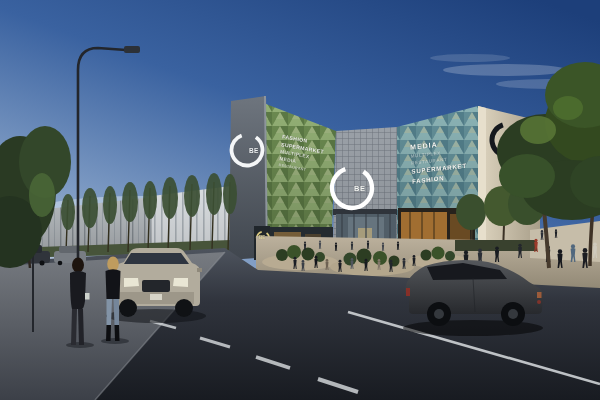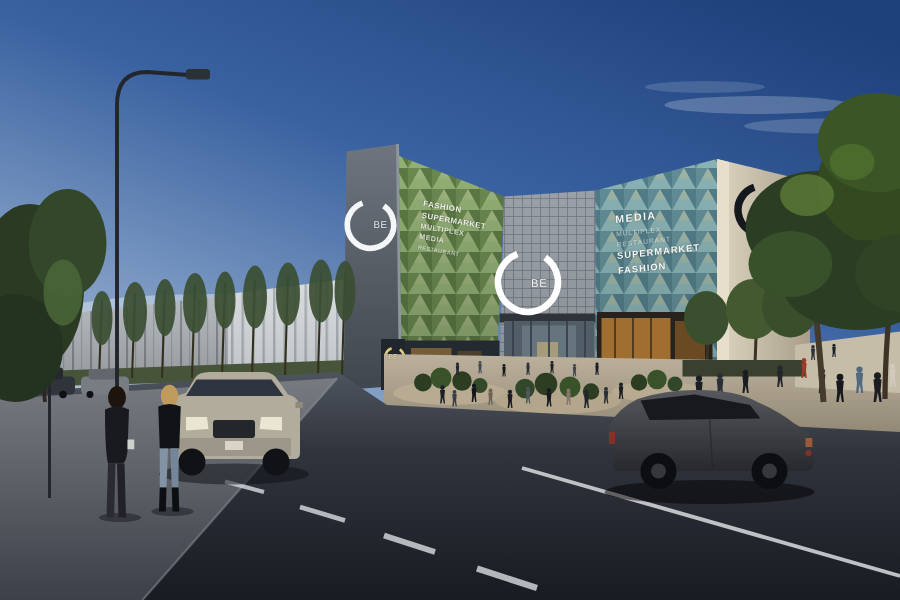--- a/index.html
+++ b/index.html
@@ -1,19 +1,19 @@
 <!DOCTYPE html>
 <html><head>
 <meta charset="utf-8">
 <style>
   html,body{margin:0;padding:0;background:#000;}
   #canvas{position:relative;width:600px;height:400px;overflow:hidden;
           font-family:"Liberation Sans",sans-serif;background:#1d3f7a;}
   #canvas svg{position:absolute;left:0;top:0;}
-  .txt{position:absolute;color:#f5f7f4;font-weight:400;white-space:nowrap;
+  .txt{position:absolute;color:#f5f7f4;font-weight:700;white-space:nowrap;
        text-shadow:0 0 1px rgba(0,0,0,.45);}
   .facade-block div{white-space:nowrap;}
 </style>
 </head>
 <body>
 
 <div id="canvas">
 
 <svg width="600" height="400" viewBox="0 0 600 400">
   <defs>

